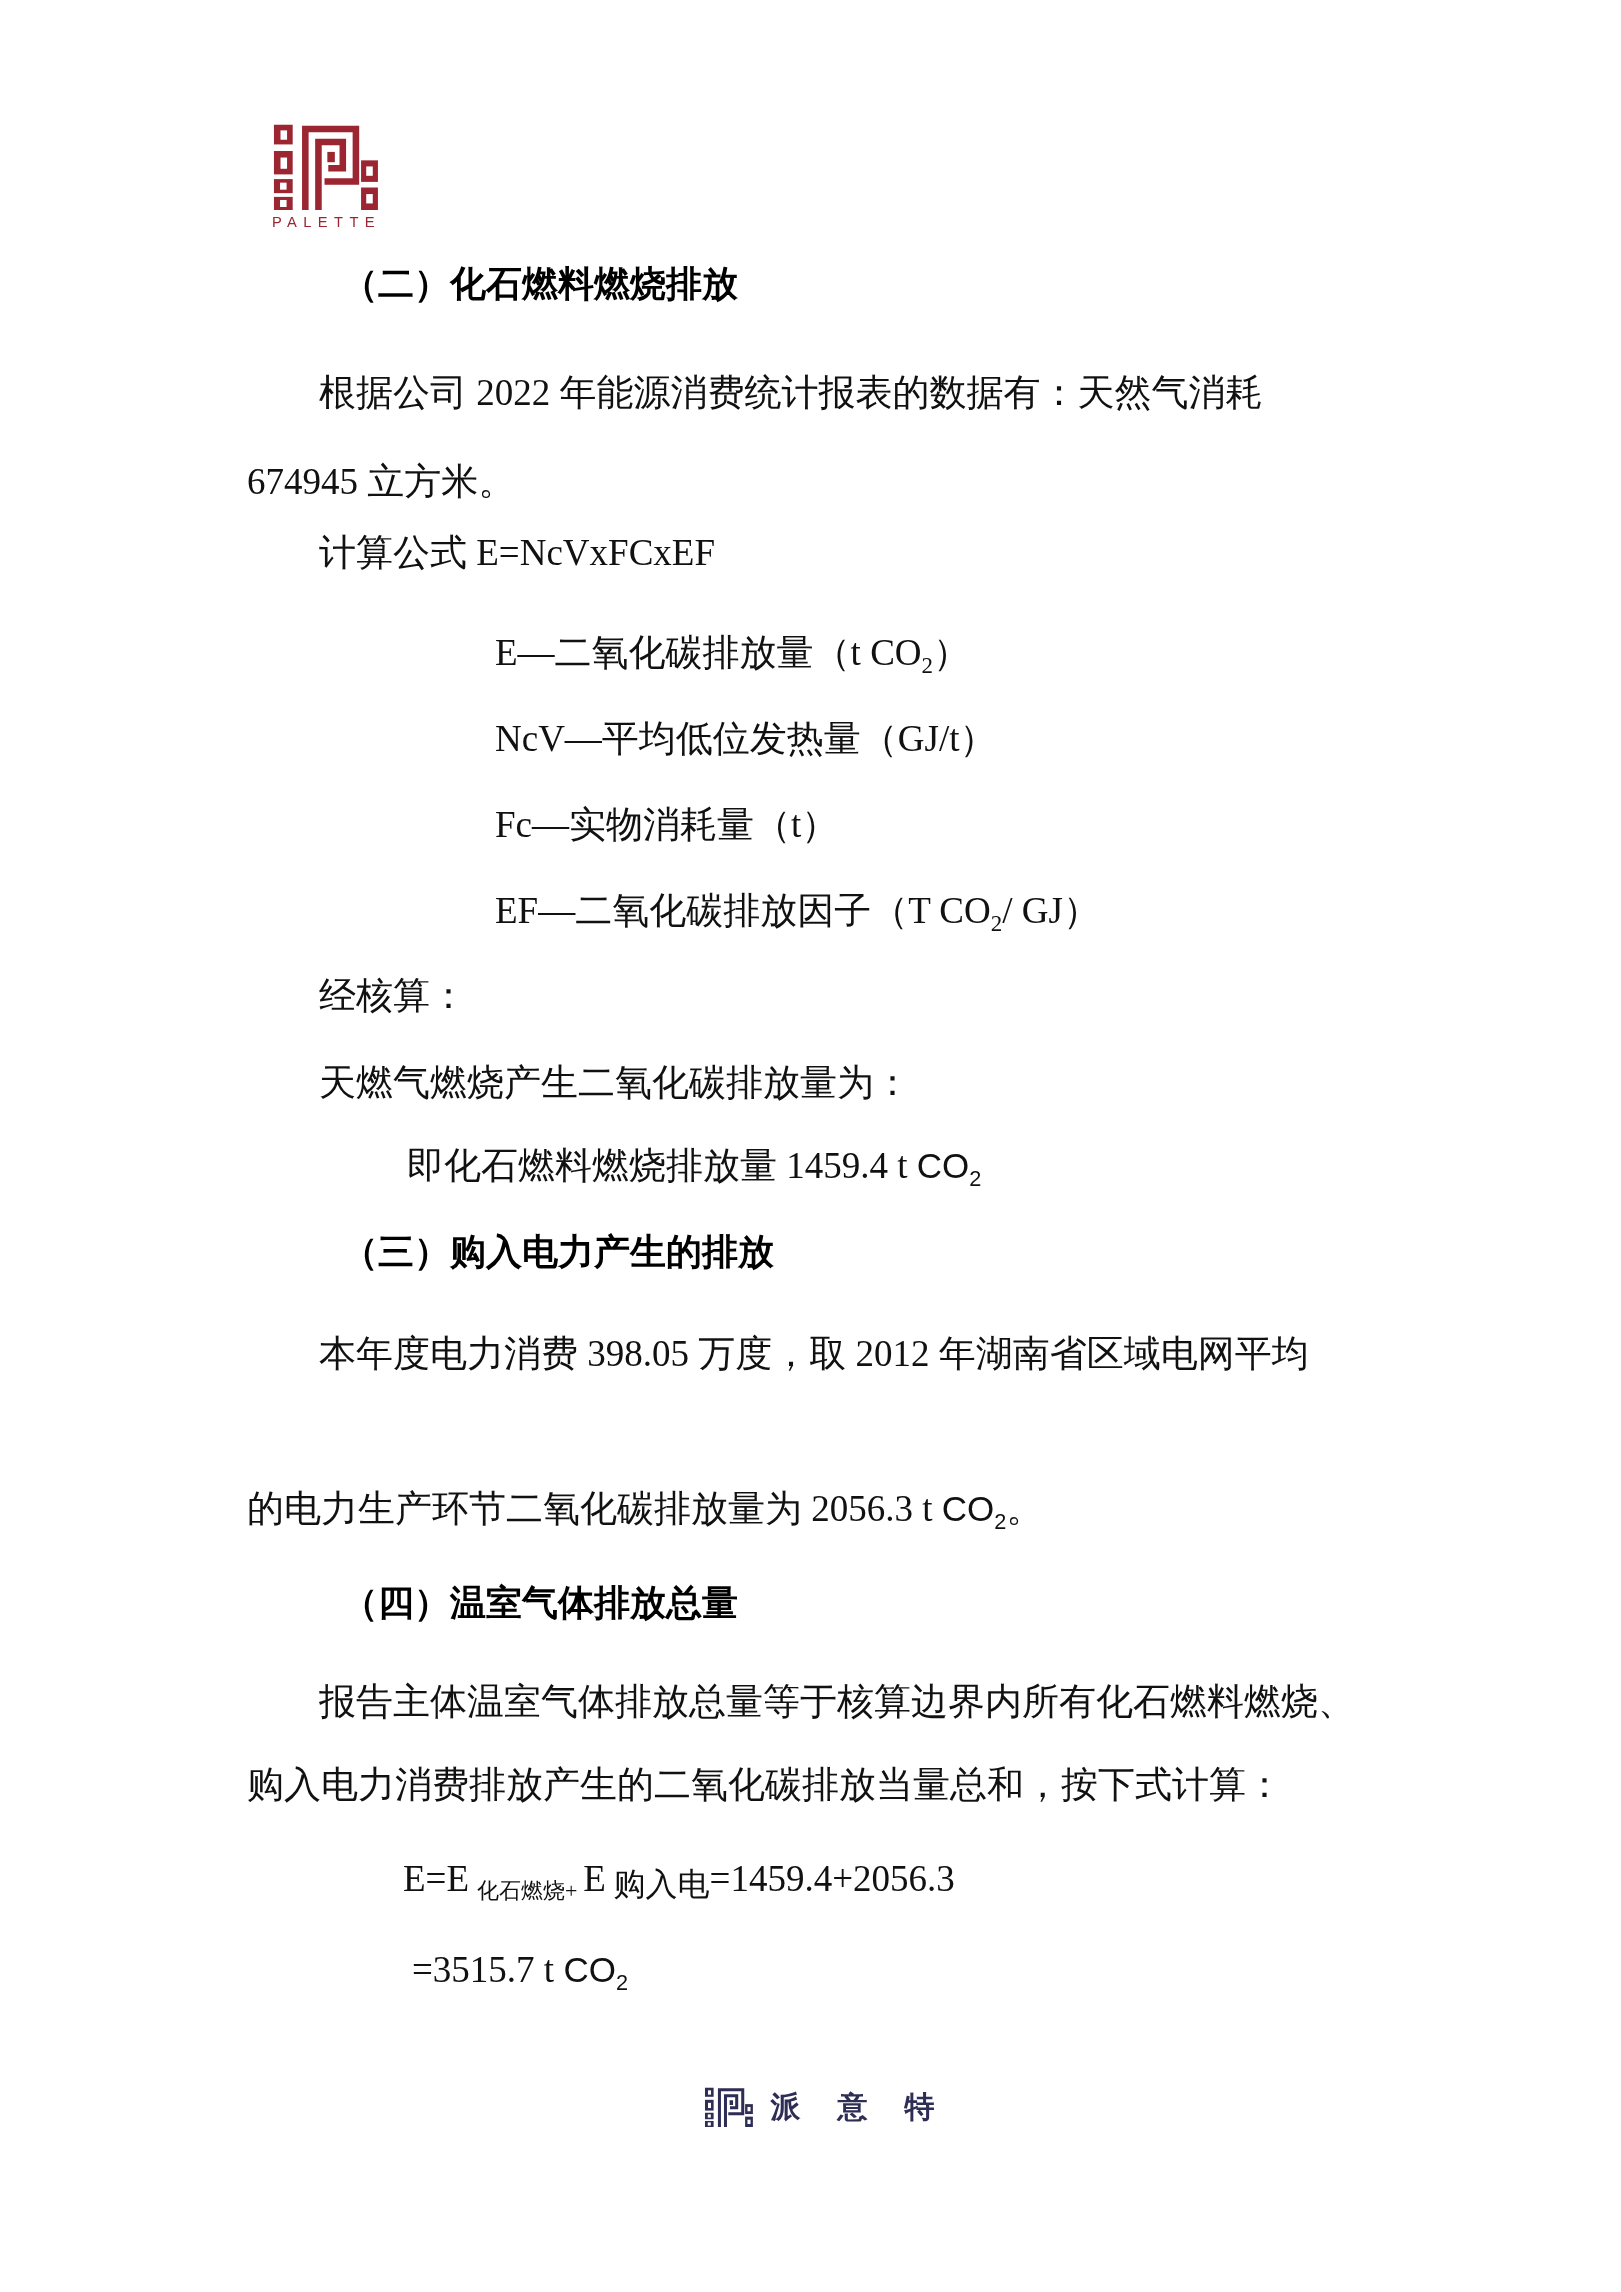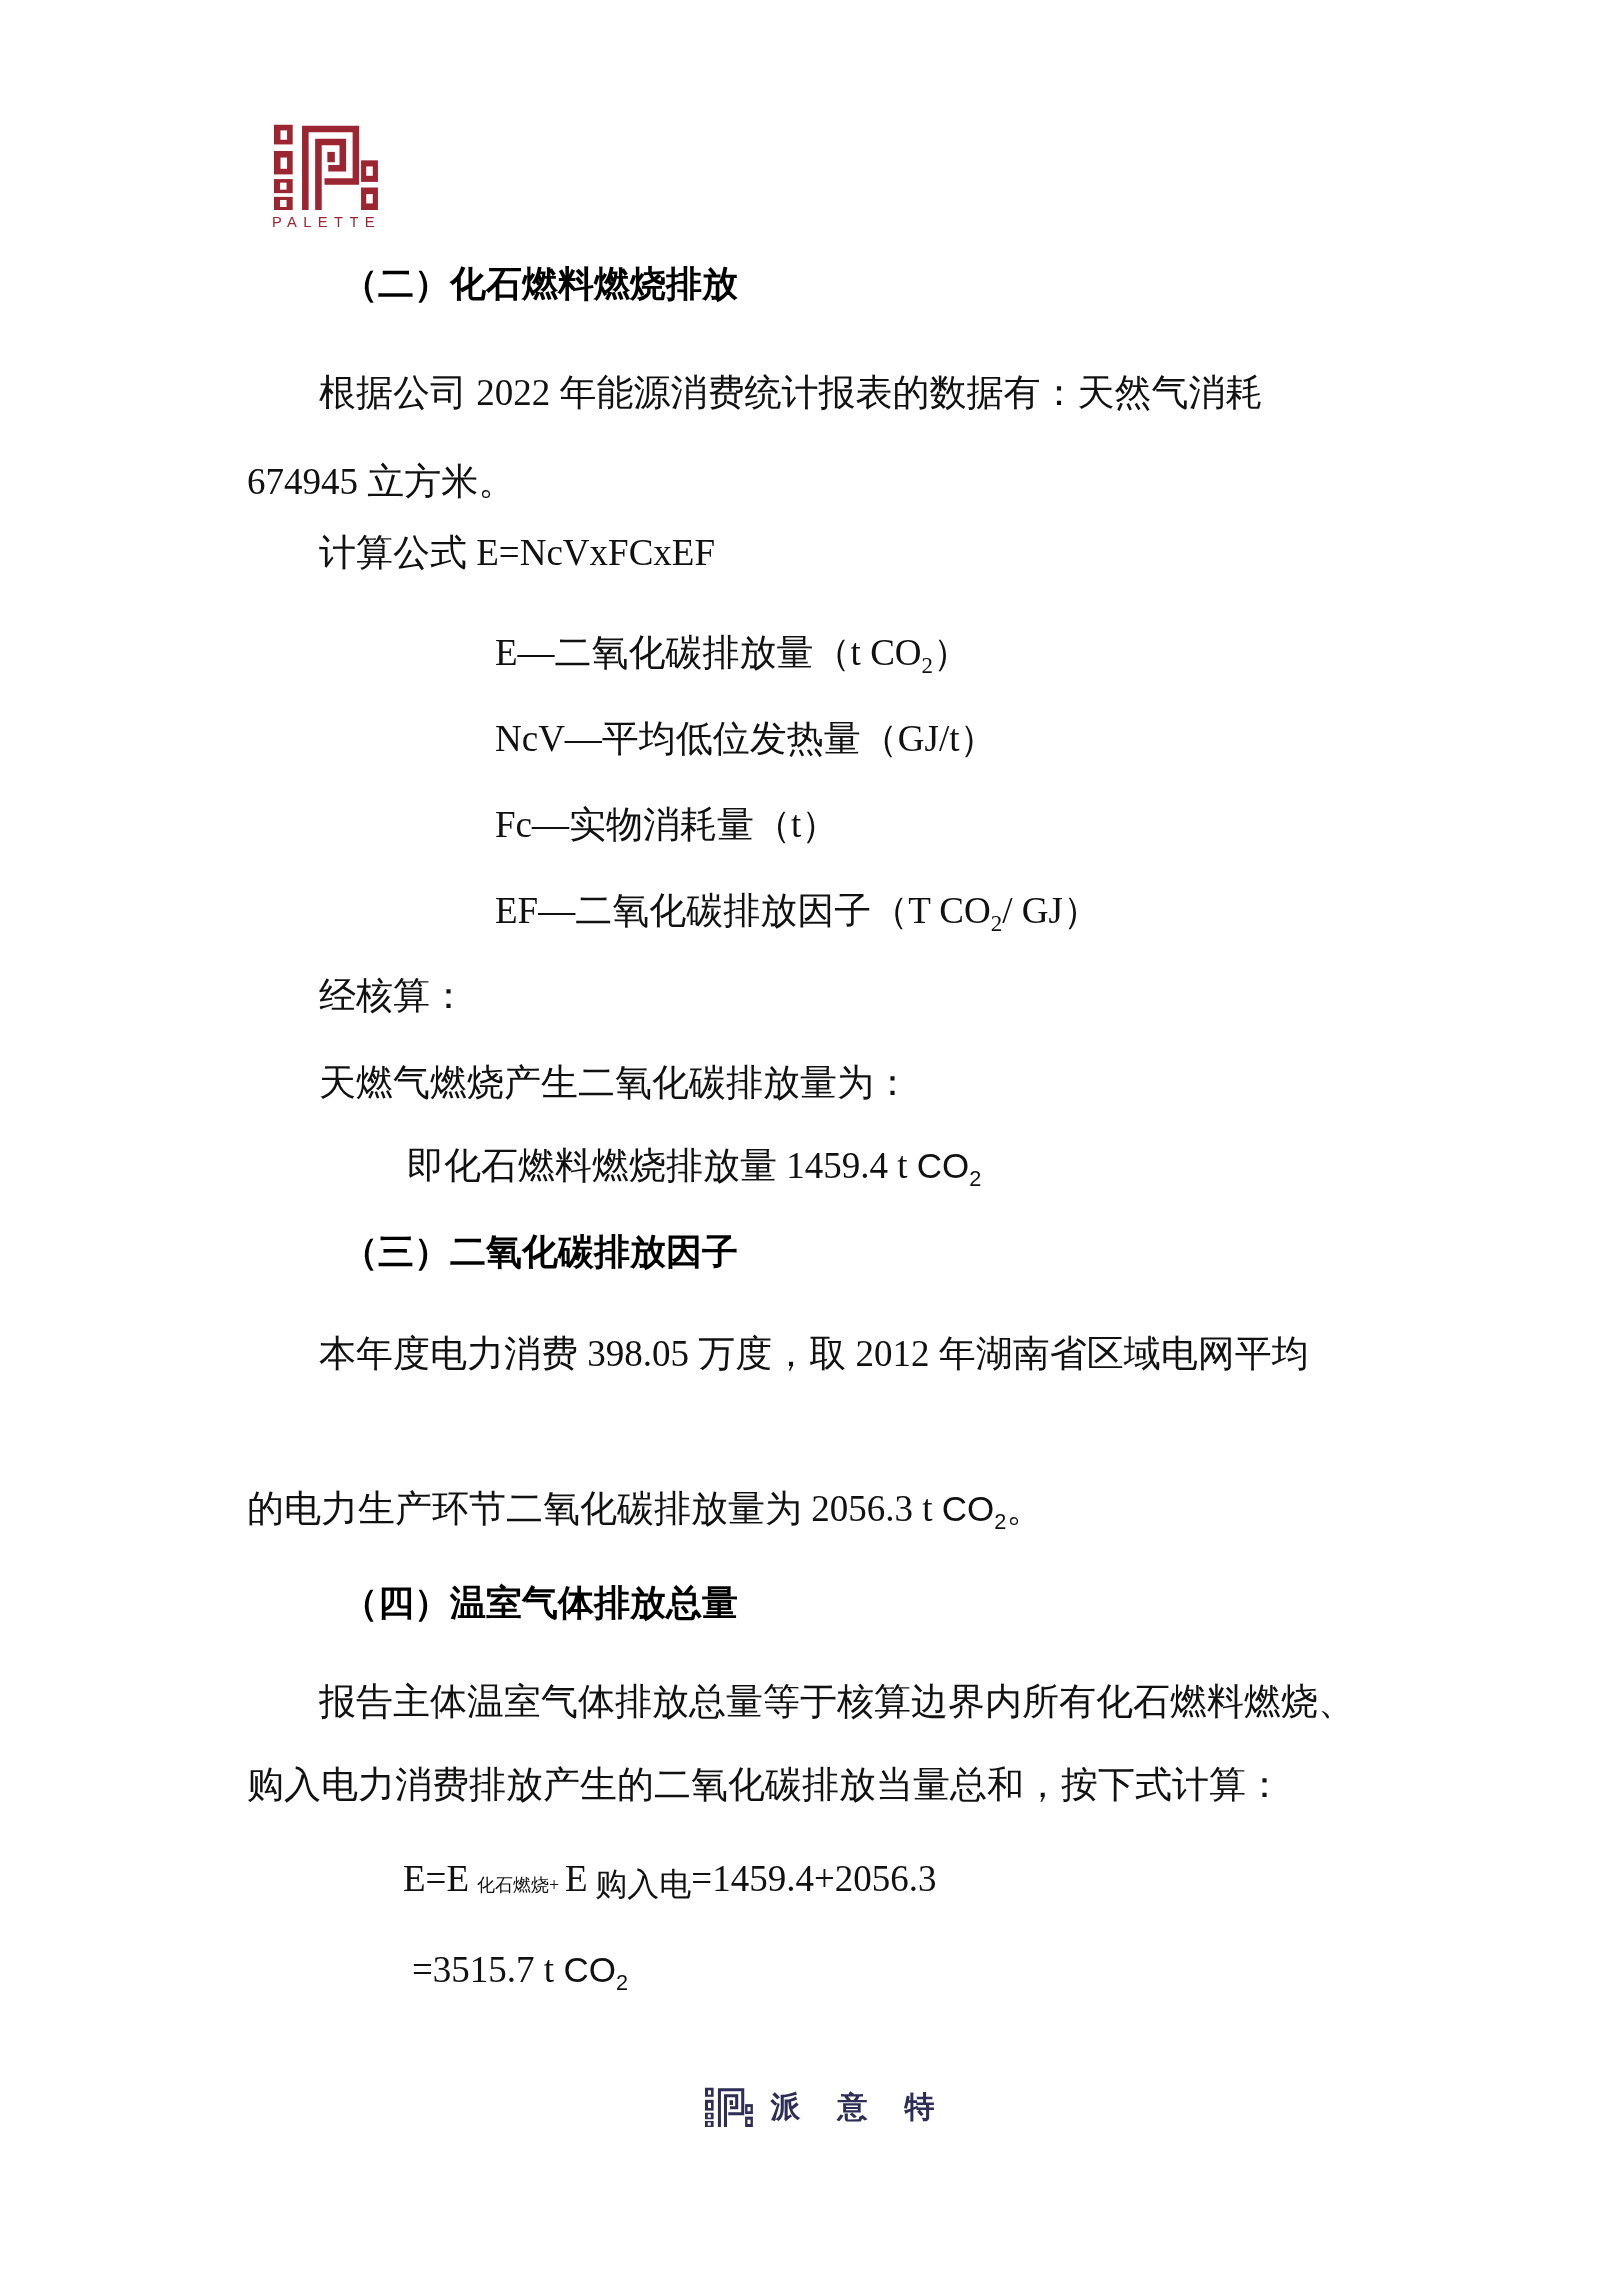--- a/index.html
+++ b/index.html
@@ -22,22 +22,22 @@
   .heading{
     font-family:"Liberation Sans","DejaVu Sans",sans-serif;
     font-weight:700;
     font-size:36px;
     color:#000000;
   }
   sub{font-size:0.62em;line-height:0;}
   sup{font-size:0.62em;line-height:0;}
   .co-sans{font-family:"Liberation Sans","DejaVu Sans",sans-serif;font-size:35px;}
   .fsub{
-    font-size:18px;
-    position:relative;top:0;
+    font-size:22px;
+    position:relative;top:7px;
     margin:0 5.9px 0 7.8px;
   }
   .fsub2{
     font-size:32px;
     position:relative;top:3.9px;
     margin:0 0 0 7.8px;
   }
   
   .header-logo{
     position:absolute;left:272px;top:121px;
@@ -114,21 +114,21 @@
 
   <div class="line" style="left:495px;top:632px"><span>E—二氧化碳排放量（t CO</span><sub>2</sub><span>）</span></div>
   <div class="line" style="left:495px;top:718px">NcV—平均低位发热量（GJ/t）</div>
   <div class="line" style="left:495px;top:804px">Fc—实物消耗量（t）</div>
   <div class="line" style="left:495px;top:890px"><span>EF—二氧化碳排放因子（T CO</span><sub>2</sub><span>/ GJ）</span></div>
 
   <div class="line" style="left:319px;top:975px">经核算：</div>
   <div class="line" style="left:319px;top:1062px">天燃气燃烧产生二氧化碳排放量为：</div>
   <div class="line" style="left:407px;top:1145px"><span>即化石燃料燃烧排放量 1459.4 t </span><span class="co-sans"><span>CO</span><sub>2</sub></span></div>
 
-  <div class="line heading" style="left:342px;top:1231px">（三）二氧化碳排放因子</div>
+  <div class="line heading" style="left:342px;top:1231px">（三）购入电力产生的排放</div>
 
   <div class="line" style="left:319px;top:1333px">本年度电力消费 398.05 万度，取 2012 年湖南省区域电网平均</div>
   <div class="line" style="left:247px;top:1488px"><span>的电力生产环节二氧化碳排放量为 2056.3 t </span><span class="co-sans"><span>CO</span><sub>2</sub></span><span>。</span></div>
 
   <div class="line heading" style="left:342px;top:1582px">（四）温室气体排放总量</div>
 
   <div class="line" style="left:319px;top:1681px">报告主体温室气体排放总量等于核算边界内所有化石燃料燃烧、</div>
   <div class="line" style="left:247px;top:1764px">购入电力消费排放产生的二氧化碳排放当量总和，按下式计算：</div>
 
   <div class="line" style="left:403px;top:1858px"><span>E=E</span><span class="fsub">化石燃烧+</span><span>E</span><span class="fsub2">购入电</span><span>=1459.4+2056.3</span></div>

